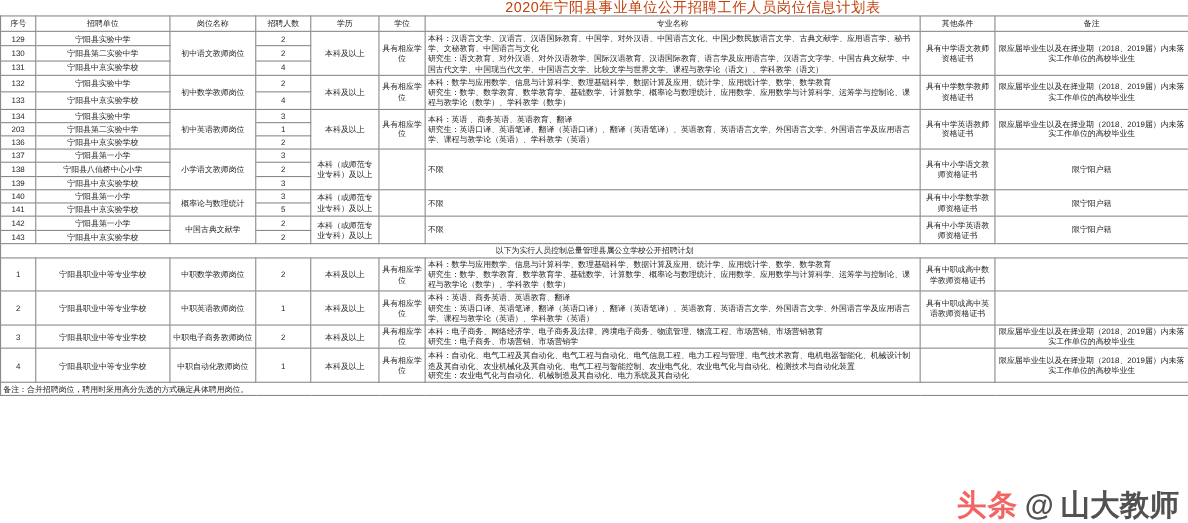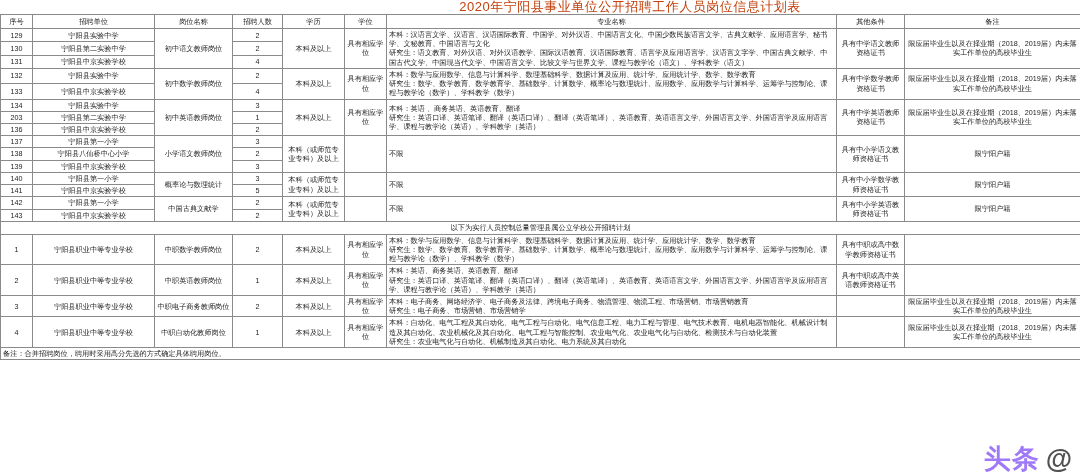--- a/index.html
+++ b/index.html
@@ -91,21 +91,21 @@
     bottom: 2px;
     display: flex;
     align-items: center;
     gap: 6px;
     opacity: 0.82;
     pointer-events: none;
   }
   .wm-toutiao {
     font-size: 27px;
     font-weight: bold;
-    color: #8b5cf6;
+    color: #ef4444;
     letter-spacing: 1px;
     line-height: 1;
   }
   .wm-at {
     font-size: 27px;
     font-weight: bold;
     color: #2b2b2b;
     line-height: 1;
   }
   .wm-name {
@@ -311,15 +311,16 @@
         </tr>
         <tr class="footer-row">
           <td colspan="9">备注：合并招聘岗位，聘用时采用高分先选的方式确定具体聘用岗位。</td>
         </tr>
       </tbody>
   </table>
 
   <div class="watermark">
     <span class="wm-toutiao">头条</span>
     <span class="wm-at">@</span>
+    <span class="wm-name">山大教师</span>
   </div>
 
 </div>
 
 </body></html>

